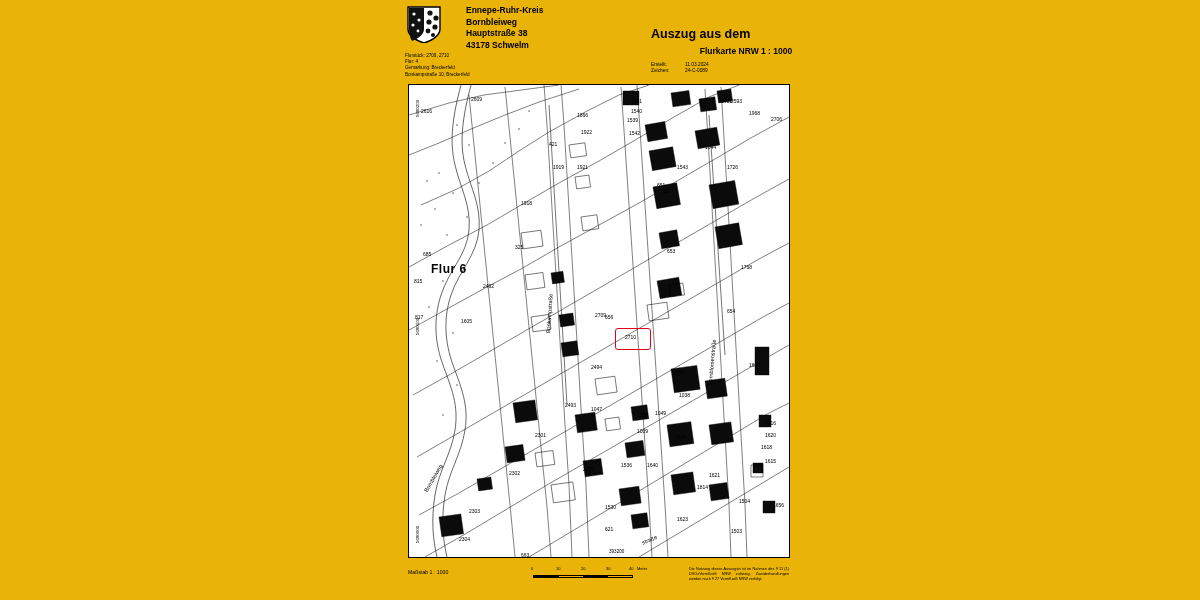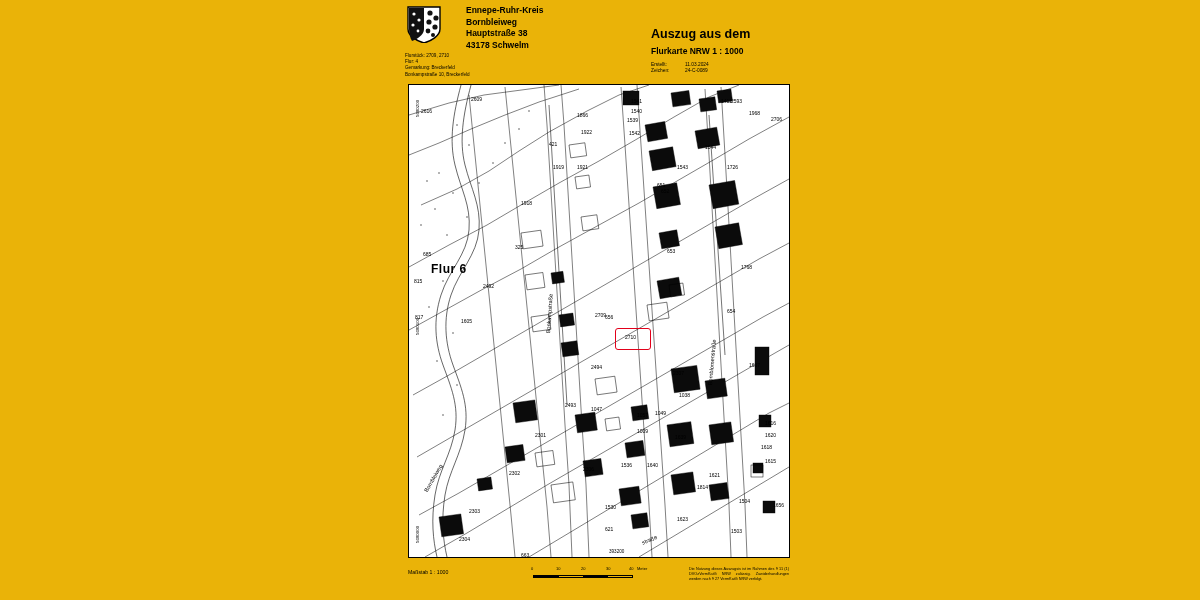--- a/index.html
+++ b/index.html
@@ -6,21 +6,21 @@
   body{width:1200px;height:600px;overflow:hidden;font-family:"Liberation Sans",sans-serif;color:#000;}
   .page{position:relative;width:1200px;height:600px;background:#eab308;}
 
   
   .hdr-logo{position:absolute;left:405px;top:5px;width:38px;height:38px;}
   .hdr-auth{position:absolute;left:466px;top:5px;width:180px;}
   .hdr-auth .l{font-size:8.5px;font-weight:bold;line-height:11.5px;white-space:nowrap;}
   .hdr-auth .l.sub{font-weight:bold;}
   .hdr-title{position:absolute;left:651px;top:2px;width:190px;margin-top:24px;}
   .hdr-title .t1{font-size:12.5px;font-weight:bold;line-height:17px;white-space:nowrap;}
-  .hdr-title .t2{font-size:8.5px;font-weight:bold;margin-top:3px;white-space:nowrap;}
+  .hdr-title .t2{font-size:8.5px;font-weight:bold;margin-top:3px;white-space:nowrap;text-align:center;}
 
   .meta-left{position:absolute;left:405px;top:53px;width:190px;font-size:4.6px;line-height:6.2px;}
   .meta-right{position:absolute;left:651px;top:62px;width:150px;font-size:4.8px;line-height:6.4px;}
   .meta-right .row{display:flex;}
   .meta-right .k{width:34px;}
   .meta-right .v{font-weight:normal;}
 
   
   .map{position:absolute;left:408px;top:84px;width:380px;height:472px;border:1px solid #000;background:#fff;overflow:hidden;}
   .map svg{position:absolute;left:0;top:0;}

